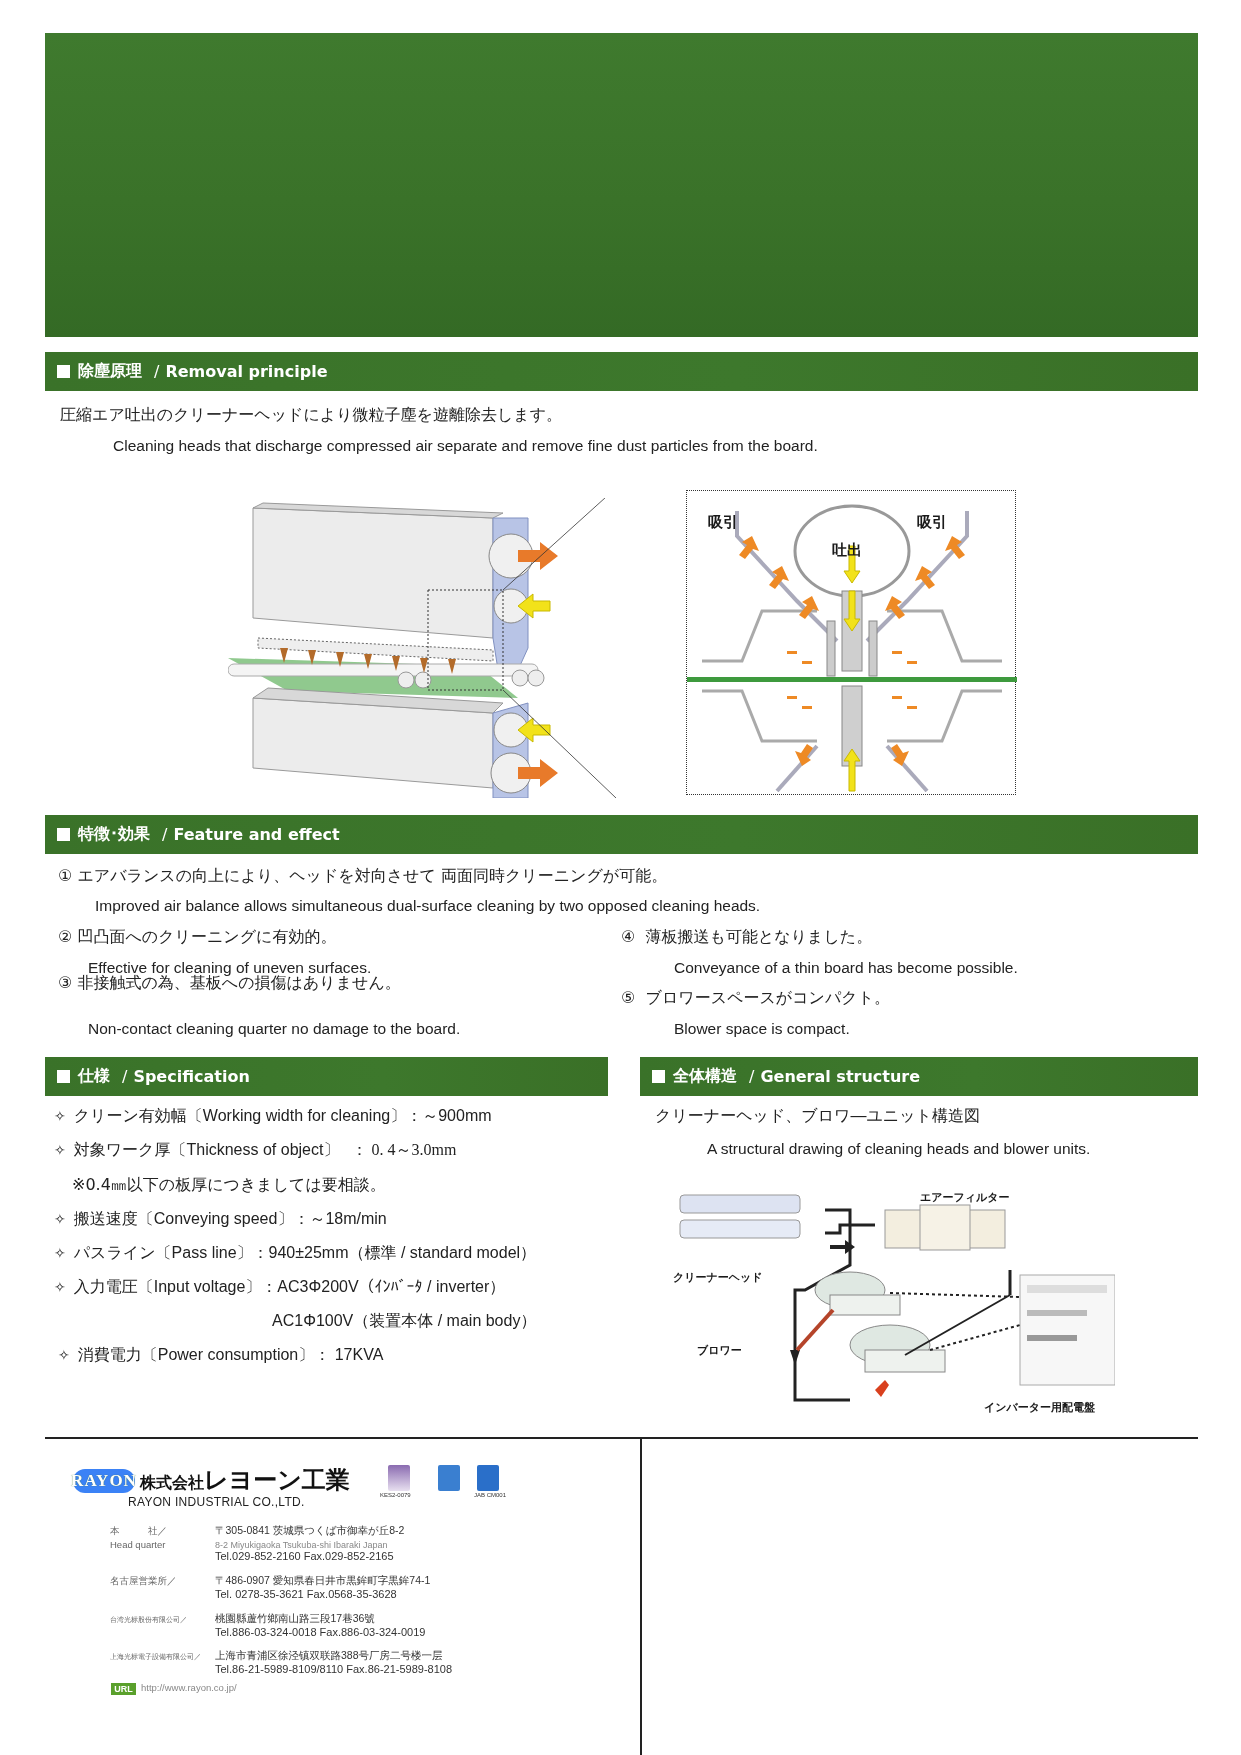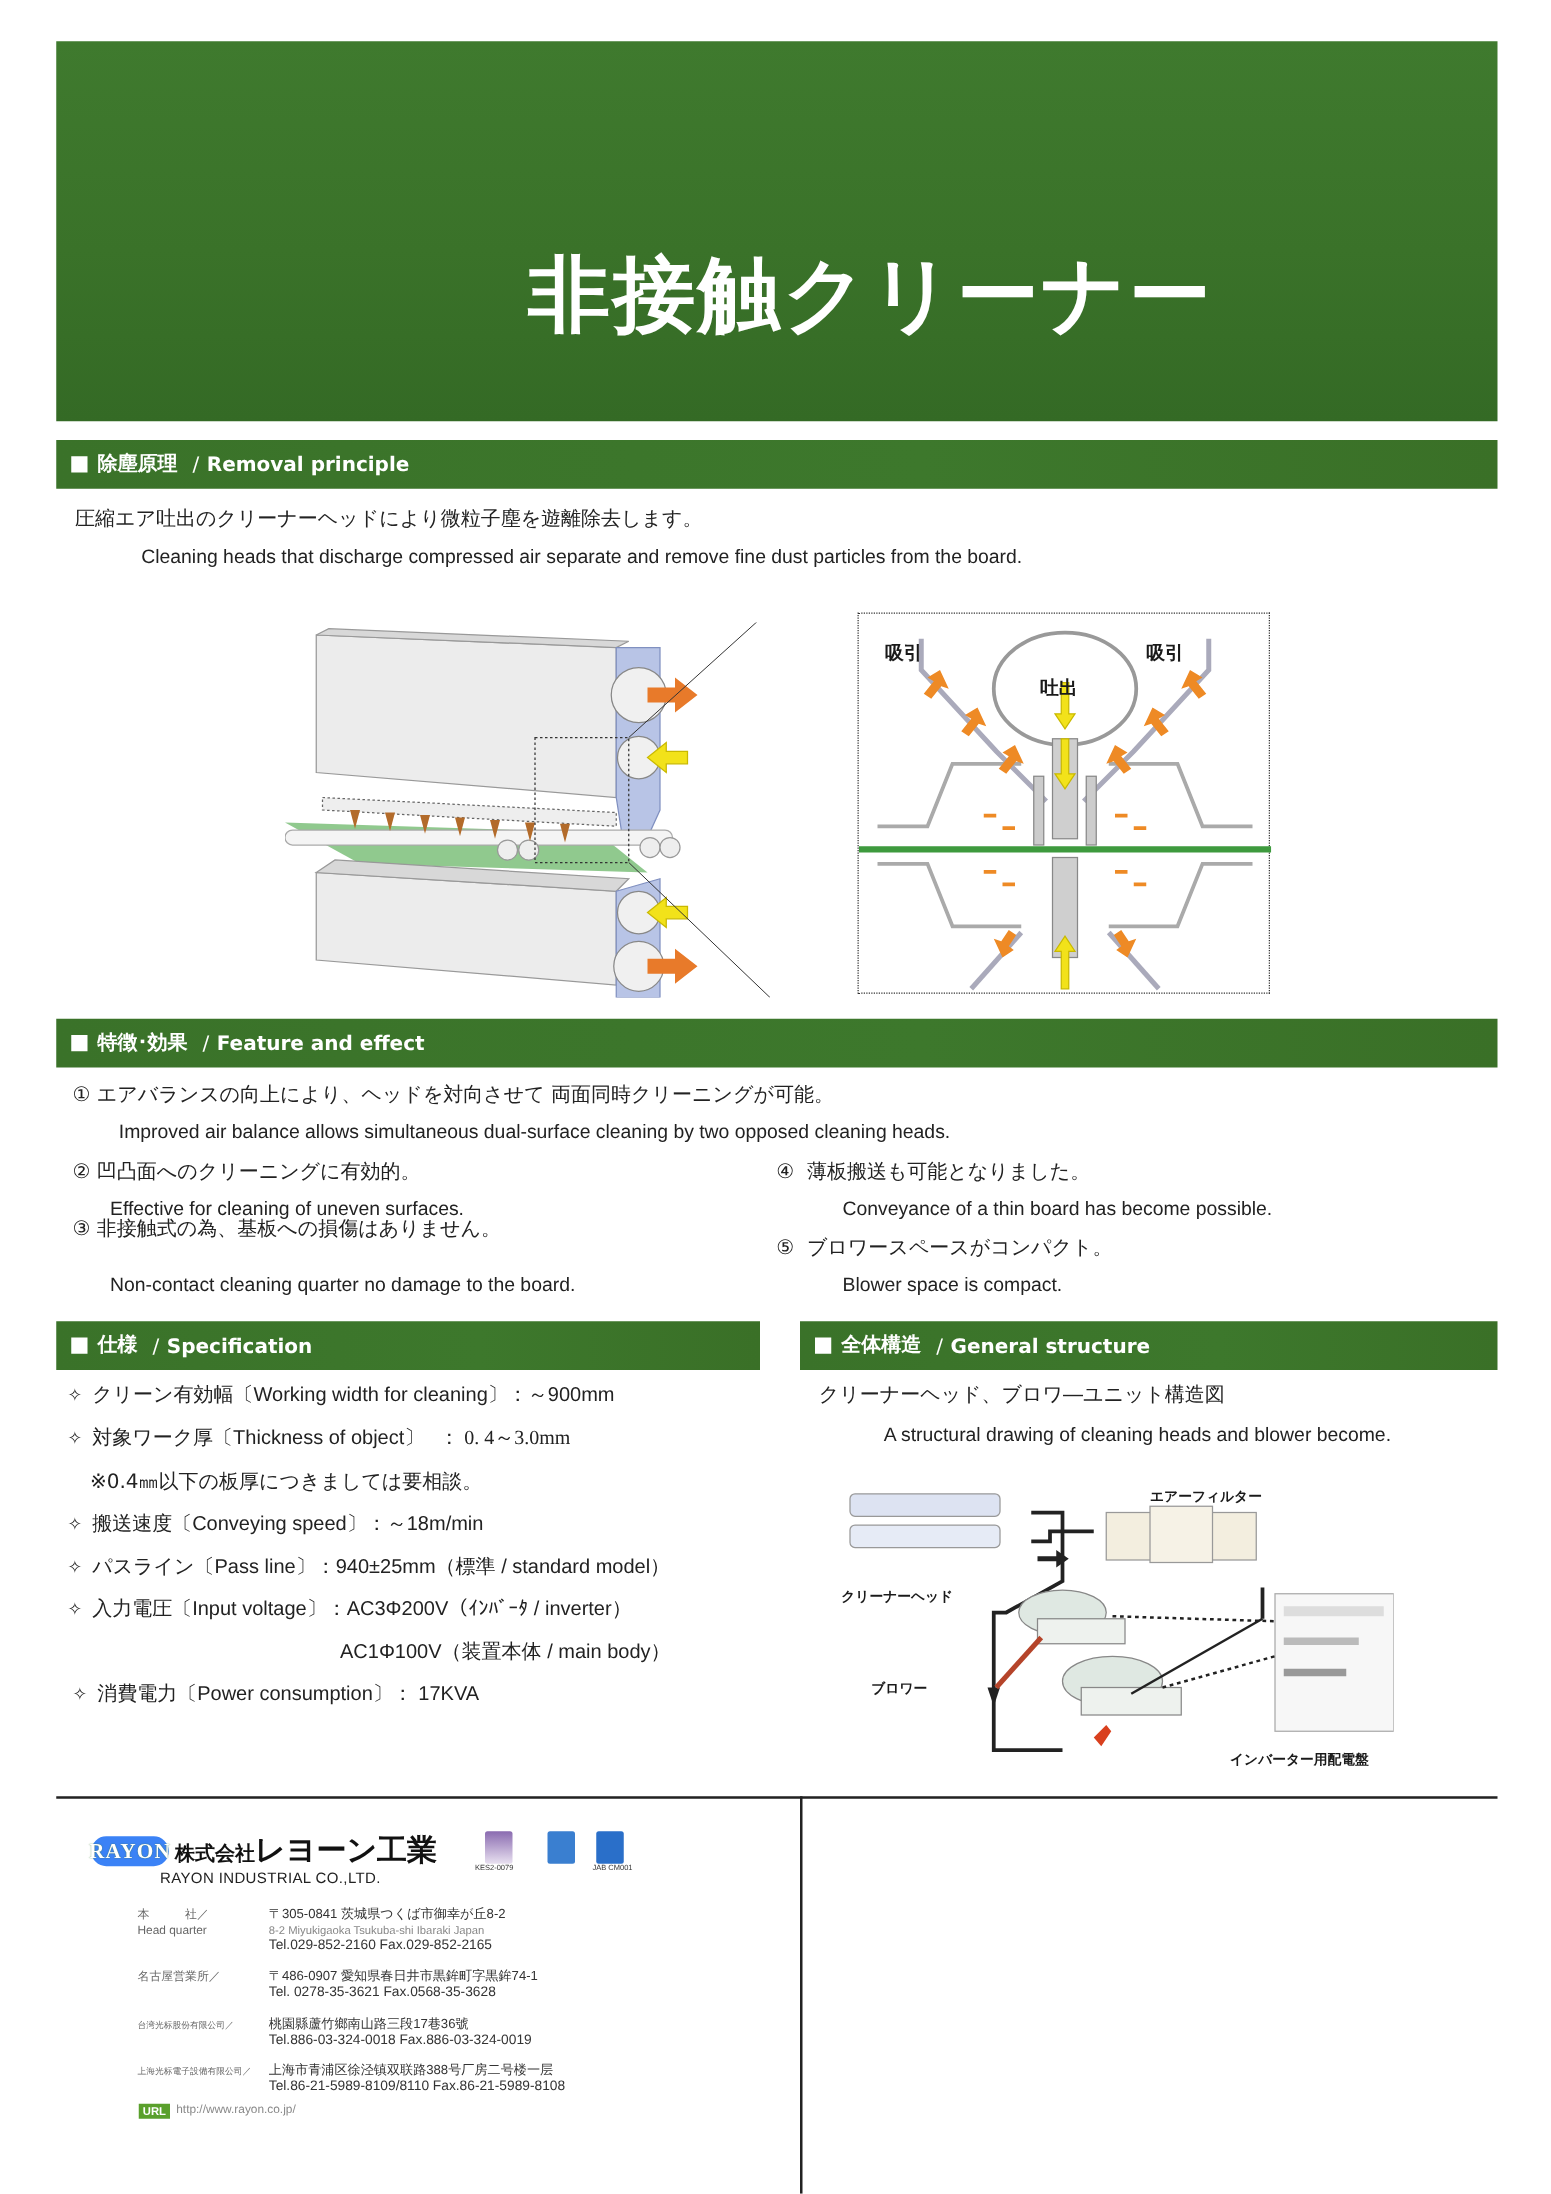--- a/index.html
+++ b/index.html
@@ -57,21 +57,20 @@
   .addr { position: absolute; font-family: "Liberation Sans", sans-serif; font-size: 10.5px; color: #333; white-space: nowrap; }
   .addr .lbl { display: inline-block; width: 105px; color: #666; font-size: 9.5px; }
   .addr .tel { display: block; padding-left: 105px; font-size: 11px; color: #333; }
   .url-badge { position: absolute; left: 111px; top: 1683px; width: 25px; height: 12px; background: #5aa02c; color: #fff; font-family: "Liberation Sans", sans-serif; font-size: 9px; font-weight: bold; display: flex; align-items: center; justify-content: center; }
   .url-text { position: absolute; left: 141px; top: 1682px; font-family: "Liberation Sans", sans-serif; font-size: 9.5px; color: #888; }
 </style>
 </head>
 <body>
 
 <div class="hero">
-  <div class="hero-ja">非接触クリーナー</div>
 </div>
 
 <div class="sec-bar" style="left:45px; top:352px; width:1153px;">
   <span class="sq"></span>
   <span class="ja">除塵原理</span>
   <span class="sep">/</span>
   <span>Removal principle</span>
 </div>
 <div class="text ja-line" style="left:60px; top:405px;">圧縮エア吐出のクリーナーヘッドにより微粒子塵を遊離除去します。</div>
 <div class="text en-line" style="left:113px; top:437px;">Cleaning heads that discharge compressed air separate and remove fine dust particles from the board.</div>
@@ -222,21 +221,21 @@
   <span class="dia">✧</span><span>消費電力</span><span style="font-family:'Liberation Sans',sans-serif;">〔Power consumption〕</span><span style="font-family:'Liberation Sans',sans-serif;">：  17KVA</span>
 </div>
 
 <div class="sec-bar" style="left:640px; top:1057px; width:558px;">
   <span class="sq"></span>
   <span class="ja">全体構造</span>
   <span class="sep">/</span>
   <span>General structure</span>
 </div>
 <div class="text ja-line" style="left:655px; top:1106px;">クリーナーヘッド、ブロワ―ユニット構造図</div>
-<div class="text en-line" style="left:707px; top:1140px;">A structural drawing of cleaning heads and blower become.</div>
+<div class="text en-line" style="left:707px; top:1140px;">A structural drawing of cleaning heads and blower units.</div>
 
 <svg class="diagram-box" style="left:675px; top:1185px;" width="440" height="230" viewBox="0 0 440 230">
 
   <rect x="5" y="10" width="120" height="18" rx="4" fill="#dde3f2" stroke="#999"></rect>
   <rect x="5" y="35" width="120" height="18" rx="4" fill="#e6ebf6" stroke="#999"></rect>
 
   <polyline points="150,25 175,25 175,80 130,105 120,105 120,215 175,215" fill="none" stroke="#222" stroke-width="3"></polyline>
   <polyline points="150,48 165,48 165,40 200,40" fill="none" stroke="#222" stroke-width="3"></polyline>
   <polygon points="155,60 170,60 170,55 180,62 170,69 170,64 155,64" fill="#222"></polygon>
   <polygon points="115,165 125,165 120,180" fill="#222"></polygon>

